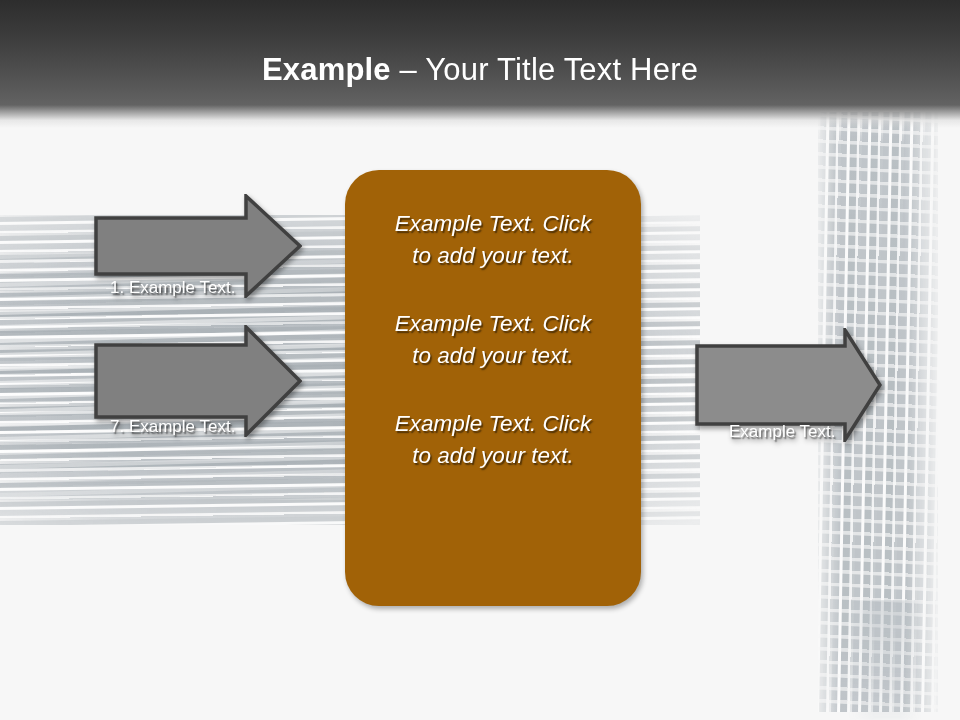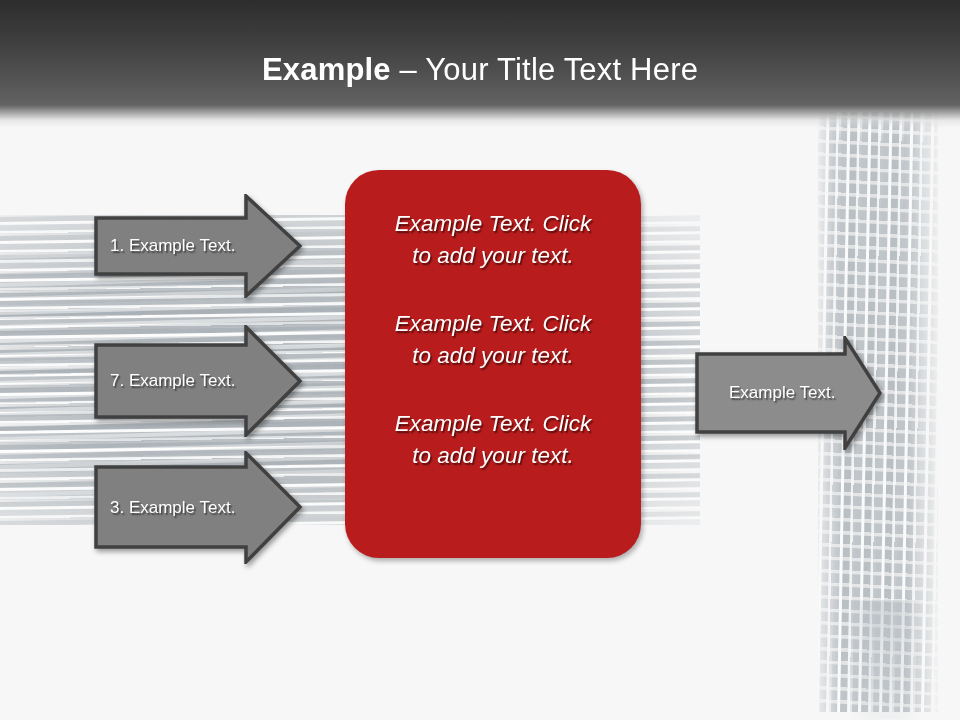--- a/index.html
+++ b/index.html
@@ -158,22 +158,22 @@
   }
   .slide-title .t-bold { font-weight: bold; }
   .slide-title .t-rest { font-weight: normal; }
 
   
   .center-box {
     position: absolute;
     left: 345px;
     top: 170px;
     width: 296px;
-    height: 388px;
-    background: #b91c1c;
+    height: 436px;
+    background: #a16207;
     border-radius: 34px;
     box-shadow: 2px 3px 5px rgba(0,0,0,0.30);
     display: flex;
     flex-direction: column;
     justify-content: flex-start;
     align-items: center;
     padding-top: 38px;
     box-sizing: border-box;
   }
   .box-para {
@@ -185,37 +185,37 @@
     width: 215px;
     margin: 0 0 36px 0;
     text-shadow: 1.5px 1.5px 1.5px rgba(0,0,0,0.55);
   }
   .box-para:last-child { margin-bottom: 0; }
 
   
   .arrow {
     position: absolute;
     display: flex;
-    align-items: center;
+    align-items: flex-end;
     filter: drop-shadow(2px 3px 2.5px rgba(0,0,0,0.38));
   }
   .arrow svg { display: block; position: absolute; left: 0; top: 0; }
   .arrow-label {
     position: relative;
     z-index: 2;
     color: #ffffff;
     font-size: 17px;
     white-space: nowrap;
     text-shadow: 1.5px 1.5px 1.5px rgba(0,0,0,0.5);
   }
 
   .arrow-1 { left: 94px;  top: 194px; width: 208px; height: 104px; }
   .arrow-2 { left: 94px;  top: 325px; width: 208px; height: 112px; }
   .arrow-3 { left: 94px;  top: 451px; width: 208px; height: 113px; }
-  .arrow-out { left: 695px; top: 336px; width: 187px; height: 114px; }
+  .arrow-out { left: 695px; top: 328px; width: 187px; height: 114px; }
 
   .arrow-1 .arrow-label { left: 16px; }
   .arrow-2 .arrow-label { left: 16px; }
   .arrow-3 .arrow-label { left: 16px; }
   .arrow-out .arrow-label { left: 34px; }
 </style>
 </head>
 <body>
 
 <div id="slide">
@@ -240,26 +240,20 @@
     <span class="arrow-label">1. Example Text.</span>
   </div>
 
   <div class="arrow arrow-2">
     <svg width="208" height="112" viewBox="0 0 208 112">
       <polygon points="2,20 152,20 152,2 206,56 152,110 152,92 2,92" fill="#808080" stroke="#404040" stroke-width="3.5" stroke-linejoin="miter"></polygon>
     </svg>
     <span class="arrow-label">7. Example Text.</span>
   </div>
 
-  <div class="arrow arrow-3">
-    <svg width="208" height="113" viewBox="0 0 208 113">
-      <polygon points="2,16 152,16 152,2 206,56 152,111 152,96 2,96" fill="#808080" stroke="#404040" stroke-width="3.5" stroke-linejoin="miter"></polygon>
-    </svg>
-    <span class="arrow-label">3. Example Text.</span>
-  </div>
 
   <div class="center-box">
     <p class="box-para">Example Text. Click  to add your text.</p>
     <p class="box-para">Example Text. Click  to add your text.</p>
     <p class="box-para">Example Text. Click  to add your text.</p>
   </div>
 
   <div class="arrow arrow-out">
     <svg width="187" height="114" viewBox="0 0 187 114">
       <polygon points="2,18 150,18 150,2 185,57 150,112 150,96 2,96" fill="#8c8c8c" stroke="#404040" stroke-width="3.5" stroke-linejoin="miter"></polygon>

